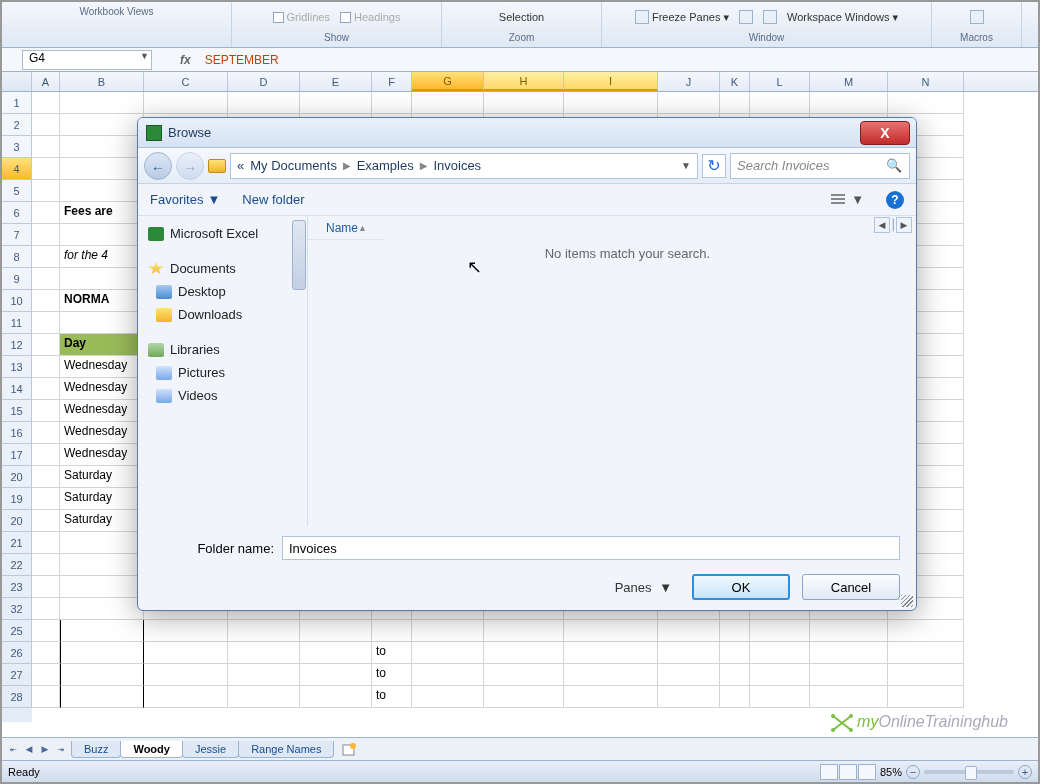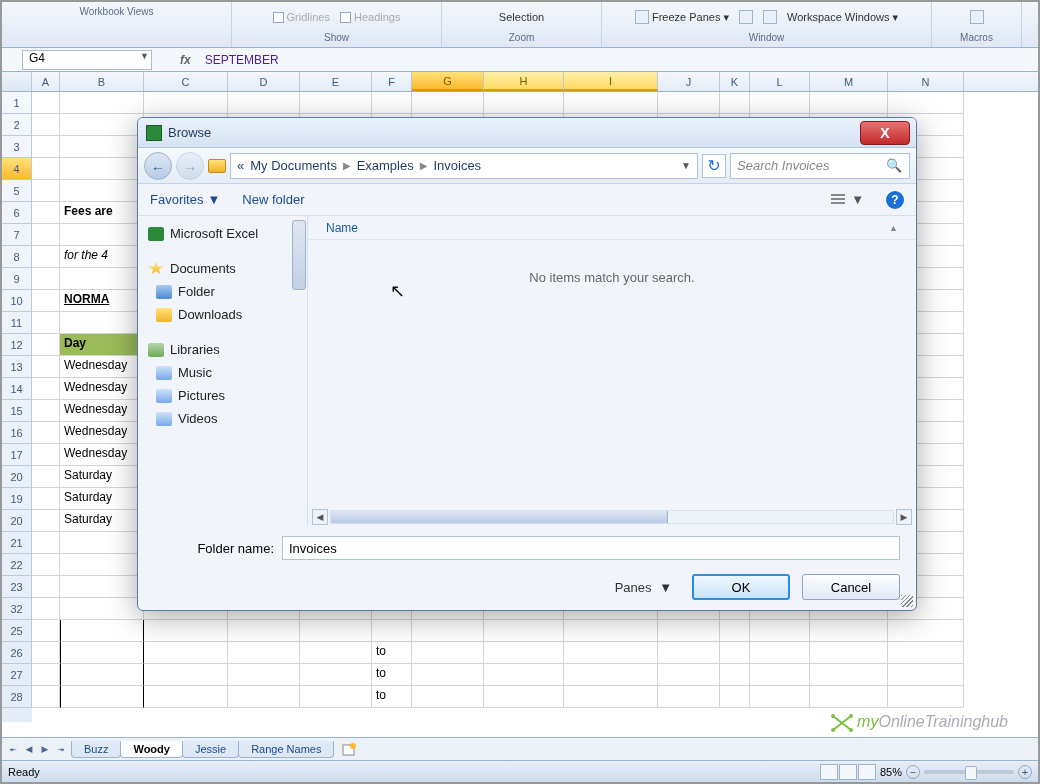--- a/index.html
+++ b/index.html
@@ -12,41 +12,41 @@
 .ribbon-group .label { font-size: 10px; color: #5a6b85; padding: 2px 0; }
 .rbtn { font-size: 11px; color: #333; display: flex; align-items: center; gap: 3px; }
 .rbtn .chk { display: inline-block; width: 11px; height: 11px; border: 1px solid #8ea7c5; background: #fff; }
 .small-icon { width: 14px; height: 14px; background: #e8f0fa; border: 1px solid #9db3cd; }
 
 
 .formula-bar { height: 24px; border-bottom: 1px solid #9db3cd; display: flex; align-items: center; background: #f4f7fc; font-size: 12px; }
 .name-box { width: 130px; height: 20px; margin: 0 20px; border: 1px solid #aabbd3; background: #fff; display: flex; align-items: flex-start; padding: 0 6px; position: relative; }
 .name-box .dd { position: absolute; right: 2px; font-size: 9px; color: #555; }
 .fx { font-style: italic; font-weight: bold; color: #666; padding: 0 8px; font-size: 12px; }
-.formula-input { flex: 1; padding: 0 6px; color: #4c1d95; }
+.formula-input { flex: 1; padding: 0 6px; color: #c2410c; }
 
 
 .col-headers { display: flex; height: 20px; background: linear-gradient(#f4f7fc, #e4ecf7); border-bottom: 1px solid #9db3cd; font-size: 11px; }
 .corner { width: 30px; border-right: 1px solid #bbc9db; background: linear-gradient(#eef3fa,#dce6f2); }
 .col-h { border-right: 1px solid #bbc9db; display: flex; align-items: center; justify-content: center; color: #415a7d; }
 .col-h.sel { background: linear-gradient(#fff0a8, #ffd966); color: #7a5c00; border-bottom: 2px solid #d99a00; }
 .col-h.focus { background: linear-gradient(#ffe27a, #ffb82e); }
 
 
 .grid { position: relative; height: 630px; display: flex; }
 .row-headers { width: 30px; background: linear-gradient(#f4f7fc,#e4ecf7); }
 .row-h { height: 22px; border-bottom: 1px solid #bbc9db; border-right: 1px solid #bbc9db; font-size: 11px; display: flex; align-items: center; justify-content: center; color: #415a7d; }
 .row-h.sel { background: linear-gradient(#ffe27a, #ffb82e); }
 .cells { position: relative; flex: 1; }
 .cell-row { display: flex; height: 22px; }
 .cell { border-right: 1px solid #d4d4d4; border-bottom: 1px solid #d4d4d4; font-size: 12px; padding: 2px 4px; overflow: hidden; white-space: nowrap; }
 .cell.selcell { outline: 2px solid #1a4b8c; outline-offset: -1px; }
 .cell.green { background: #9bbb59; font-weight: bold; }
 .cell.bold { font-weight: bold; }
-.cell.under { text-decoration: underline; font-weight: bold; }
+.cell.under { font-weight: bold; }
 
 
 .sheet-tabs { position: absolute; bottom: 22px; left: 0; right: 0; height: 23px; background: #ecf1f8; border-top: 1px solid #9db3cd; display: flex; align-items: center; font-size: 11px; }
 .nav-btns { display: flex; padding: 0 4px; gap: 2px; }
 .nav-btn { width: 14px; height: 16px; display: flex; align-items: center; justify-content: center; color: #4a6a9a; font-size: 9px; }
 .tab { padding: 2px 12px; border: 1px solid #9db3cd; border-top: none; background: #dfe8f5; margin-left: -1px; border-radius: 0 0 4px 4px; color: #1a4b8c; }
 .tab.active { background: #fff; font-weight: bold; color: #000; }
 .new-tab { width: 20px; height: 16px; margin-left: 6px; display:flex; align-items:center; justify-content:center; }
 
 
@@ -83,21 +83,21 @@
 .sb-item.sel { background: #d6e5f5; }
 .sb-item.head { padding-left: 10px; }
 .sb-ico { width: 16px; height: 14px; display: inline-block; }
 .sb-ico.star { background: linear-gradient(#ffe27a,#f0b42a); clip-path: polygon(50% 0,61% 35%,98% 35%,68% 57%,79% 91%,50% 70%,21% 91%,32% 57%,2% 35%,39% 35%); }
 .sb-ico.folder { background: linear-gradient(#ffe27a,#f0b42a); border-radius: 2px; }
 .sb-ico.lib { background: linear-gradient(#b3d6a8,#6fa85a); border-radius: 2px; }
 .sb-ico.doc { background: linear-gradient(#cfe2fb,#79a8e8); border-radius: 2px; }
 .sb-ico.excel { background: #2a8a3a; border-radius: 2px; }
 .sb-ico.desk { background: linear-gradient(#a8caf0,#4a8ad4); border-radius: 2px; }
 .scroll-thumb { position: absolute; right: 1px; top: 4px; width: 14px; height: 70px; background: linear-gradient(#dfe6f1,#c3d0e3); border: 1px solid #9db3cd; border-radius: 3px; }
-.file-area { flex: 1; display: flex; flex-direction: column; }
+.file-area { flex: 1; display: flex; flex-direction: row; text-align: center; }
 .file-header { height: 24px; border-bottom: 1px solid #e0e6ef; display: flex; align-items: center; padding: 0 18px; font-size: 12px; color: #1f5a9a; }
 .file-header .name { flex: 1; }
 .file-empty { flex: 1; display: flex; align-items: flex-start; justify-content: center; padding-top: 30px; font-size: 13px; color: #666; position: relative; }
 .cursor { position: absolute; left: 82px; top: 40px; font-size: 18px; color: #000; }
 .hscroll { height: 18px; display: flex; align-items: center; padding: 0 4px; gap: 2px; }
 .hscroll .arr { width: 16px; height: 16px; border: 1px solid #b0c3dc; background: #eef3fa; display: flex; align-items: center; justify-content: center; font-size: 9px; color: #555; }
 .hscroll .track { flex: 1; height: 14px; background: #eef3fa; border: 1px solid #d5dfee; position: relative; }
 .hscroll .thumb { position: absolute; left: 0; top: 0; width: 60%; height: 100%; background: linear-gradient(#dfe6f1,#b8cbe4); border-right: 1px solid #9db3cd; }
 .dlg-footer { padding: 10px 16px; display: flex; flex-direction: column; gap: 14px; }
 .folder-row { display: flex; align-items: center; gap: 8px; font-size: 13px; }
@@ -765,37 +765,33 @@
           <span class="sb-ico excel"></span>
           <span>Microsoft Excel</span>
         </div>
         <div style="height: 12px;"></div>
         <div class="sb-item head">
           <span class="sb-ico star"></span>
           <span>Documents</span>
         </div>
         <div class="sb-item">
           <span class="sb-ico desk"></span>
-          <span>Folder</span>
+          <span>Desktop</span>
         </div>
         <div class="sb-item">
           <span class="sb-ico folder"></span>
           <span>Downloads</span>
         </div>
         <div style="height: 12px;"></div>
         <div class="sb-item head">
           <span class="sb-ico lib"></span>
           <span>Libraries</span>
         </div>
         <div class="sb-item">
           <span class="sb-ico doc"></span>
-          <span>Music</span>
-        </div>
-        <div class="sb-item">
-          <span class="sb-ico doc"></span>
           <span>Pictures</span>
         </div>
         <div class="sb-item">
           <span class="sb-ico doc"></span>
           <span>Videos</span>
         </div>
       </div>
     <div class="file-area">
       <div class="file-header">
         <span class="name">Name</span>

